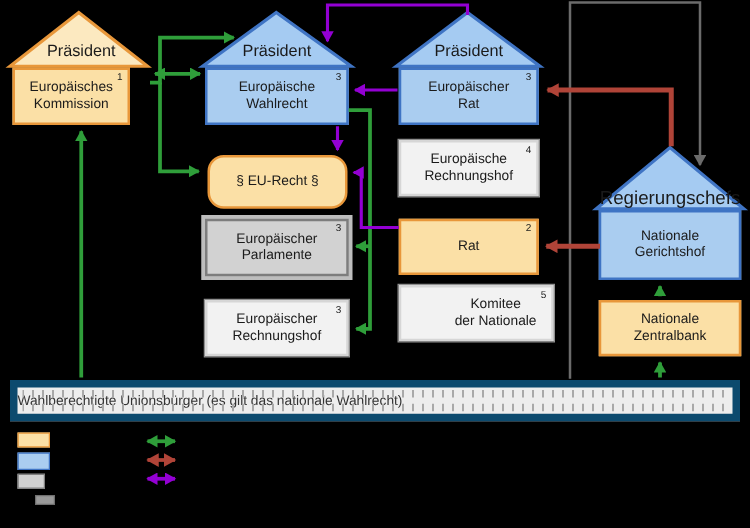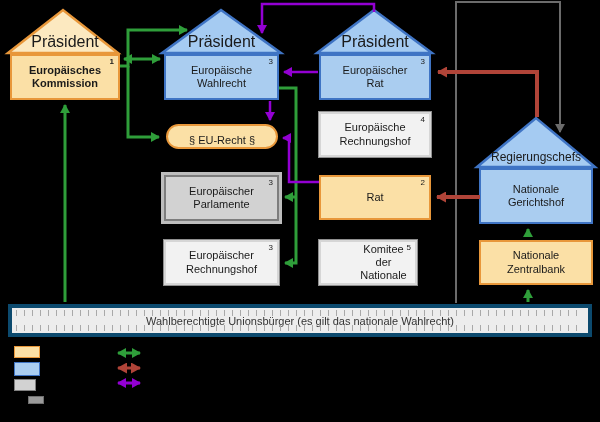--- a/index.html
+++ b/index.html
@@ -13,27 +13,27 @@
     display:flex;flex-direction:column;align-items:center;justify-content:center;
     text-align:center;font-size:11px;line-height:1.2;color:#1a1a1a;
   }
   .orange{background:#fbe0a6;border:2px solid #e8973a;}
   .blue{background:#aacdf0;border:2px solid #3f74c4;}
   .graybox{background:#d2d2d2;border:2px solid #7d7d7d;box-shadow:0 0 0 3px #bdbdbd;}
   .whitebox{background:#f2f2f2;border:2px solid #d6d6d6;outline:1px solid #8f8f8f;}
   .rounded{border-radius:13px;}
   .sup{position:absolute;top:1px;right:4px;font-size:8px;color:#1a1a1a;}
   .roof-label{
-    position:absolute;z-index:3;text-align:center;font-size:16px;color:#1a1a1a;
+    position:absolute;z-index:3;text-align:center;font-size:13px;color:#1a1a1a;
   }
-  .roof-label.small{font-size:12px;}
+  .roof-label.small{font-size:15px;}
   .bar{
     position:absolute;box-sizing:border-box;left:8px;top:304px;width:584px;height:33px;
-    background:#ededed;border:4px solid #0c4a6e;z-index:1;
-    display:flex;align-items:center;justify-content:center;
+    background:#ededed;border:6px solid #0c4a6e;z-index:1;
+    display:flex;align-items:center;justify-content:flex-start;
     font-size:11px;color:#333;
   }
   .bar::before,.bar::after{
     content:"";position:absolute;left:4px;right:4px;height:6px;
     background:repeating-linear-gradient(90deg,#a9a9a9 0 1px,transparent 1px 8px);
   }
   .bar::before{top:2px;}
   .bar::after{bottom:2px;}
   .swatch{position:absolute;box-sizing:border-box;z-index:1;}
   .sw-orange{left:14px;top:346px;width:26px;height:12px;background:#fbe0a6;border:1px solid #e8973a;}
@@ -89,39 +89,39 @@
     <path d="M118,353 L140,353" fill="none" stroke="#2f9e3a" stroke-width="3" marker-start="url(#mg)" marker-end="url(#mg)"></path>
     <path d="M118,368 L140,368" fill="none" stroke="#b04438" stroke-width="3" marker-start="url(#mr)" marker-end="url(#mr)"></path>
     <path d="M118,383 L140,383" fill="none" stroke="#9300d3" stroke-width="3" marker-start="url(#mp)" marker-end="url(#mp)"></path>
   </svg>
 
   <div class="roof-label" style="left:10px;top:33px;width:110px;">Präsident</div>
   <div class="roof-label" style="left:164px;top:33px;width:115px;">Präsident</div>
   <div class="roof-label" style="left:319px;top:33px;width:112px;">Präsident</div>
   <div class="roof-label small" style="left:479px;top:150px;width:114px;">Regierungschefs</div>
 
-  <div class="box orange" style="left:10px;top:54px;width:110px;height:46px;font-weight:bold;">
+  <div class="box orange" style="left:10px;top:54px;width:94px;height:46px;">
     <span>Europäisches</span>
     <span>Kommission</span>
     <span class="sup">1</span>
   </div>
 
   <div class="box blue" style="left:164px;top:54px;width:115px;height:46px;">
     <span>Europäische</span>
     <span>Wahlrecht</span>
     <span class="sup">3</span>
   </div>
 
   <div class="box blue" style="left:319px;top:54px;width:112px;height:46px;">
     <span>Europäischer</span>
     <span>Rat</span>
     <span class="sup">3</span>
   </div>
 
-  <div class="box orange rounded" style="left:166px;top:124px;width:112px;height:25px;justify-content:flex-end;">
+  <div class="box orange rounded" style="left:166px;top:124px;width:112px;height:43px;">
     <span>§ EU-Recht §</span>
   </div>
 
   <div class="box whitebox" style="left:319px;top:112px;width:112px;height:45px;">
     <span>Europäische</span>
     <span>Rechnungshof</span>
     <span class="sup">4</span>
   </div>
 
   <div class="box graybox" style="left:164px;top:175px;width:115px;height:46px;">
@@ -134,21 +134,21 @@
     <span>Rat</span>
     <span class="sup">2</span>
   </div>
 
   <div class="box whitebox" style="left:164px;top:240px;width:115px;height:45px;">
     <span>Europäischer</span>
     <span>Rechnungshof</span>
     <span class="sup">3</span>
   </div>
 
-  <div class="box whitebox" style="left:319px;top:240px;width:98px;height:45px;padding-left:31px;">
+  <div class="box whitebox" style="left:319px;top:228px;width:124px;height:45px;padding-left:31px;">
     <span>Komitee</span>
     <span>der Nationale</span>
     <span class="sup">5</span>
   </div>
 
   <div class="box blue" style="left:479px;top:168px;width:114px;height:56px;">
     <span>Nationale</span>
     <span>Gerichtshof</span>
   </div>
 

